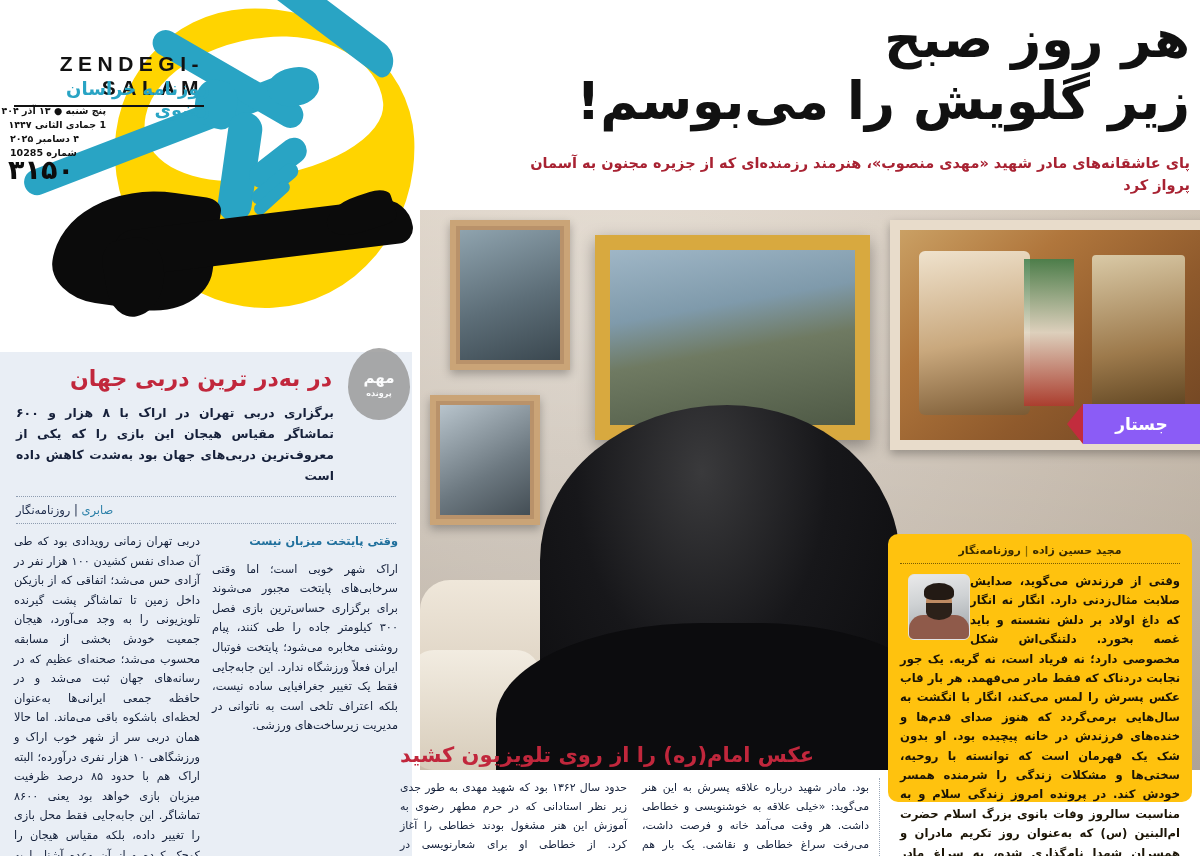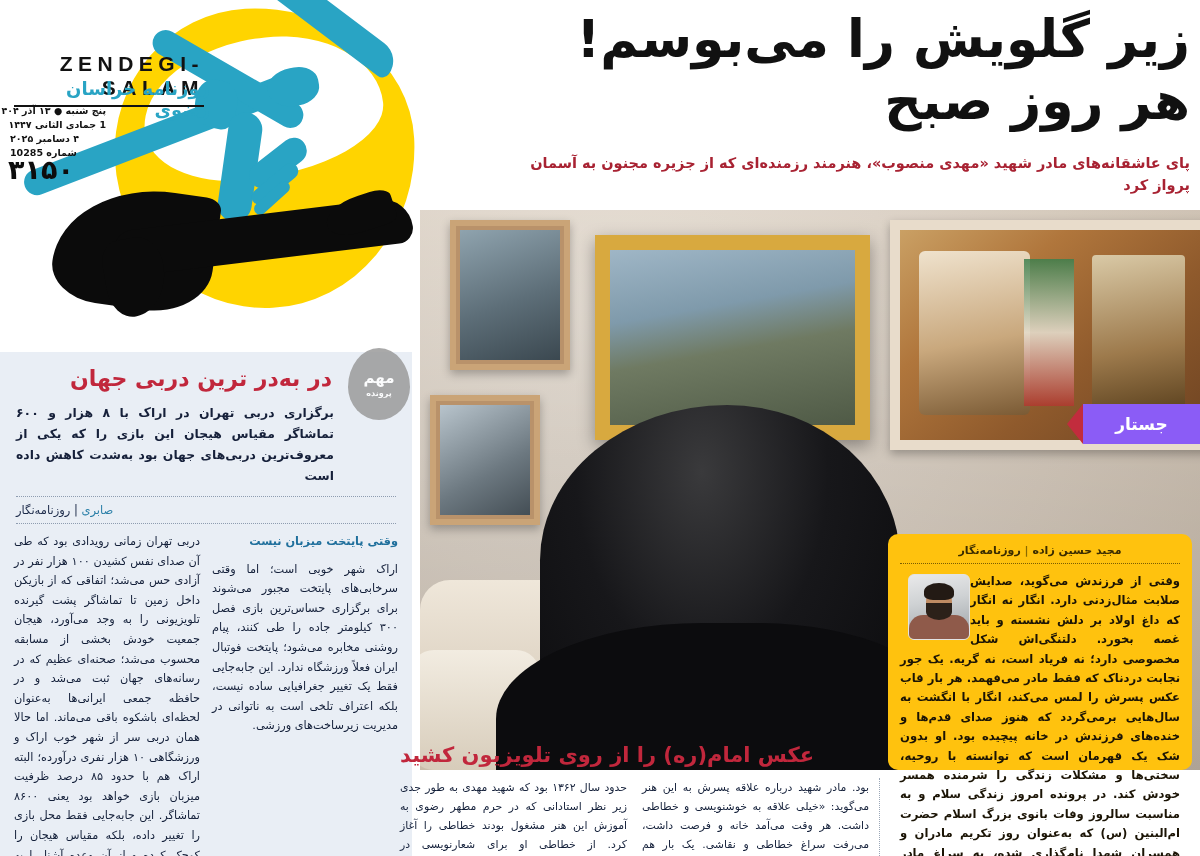--- a/index.html
+++ b/index.html
@@ -132,21 +132,21 @@
     background:#8b5cf6; color:#fff; display:flex; align-items:center; justify-content:center;
     font-size:17px; font-weight:800; letter-spacing:3px; direction:rtl;
   }
   .jostar-tab:after {
     content:""; position:absolute; left:-16px; top:0; border-top:20px solid transparent;
     border-bottom:20px solid transparent; border-right:16px solid #c22c3d;
   }
 
   
   .ybox {
-    position:absolute; left:888px; top:534px; width:304px; height:236px;
+    position:absolute; left:888px; top:534px; width:304px; height:268px;
     background:#ffc20e; border-radius:10px; padding:10px 12px 8px; direction:rtl;
   }
   .ybox .byline {
     font-size:11px; font-weight:800; color:#3a2c00; text-align:center;
     padding-bottom:6px; border-bottom:1px dotted #7a5c00; margin-bottom:8px;
   }
   .ybox .byline .sep { color:#8a6a00; }
   .ybox .avatar {
     float:left; width:62px; height:66px; margin:2px 0 4px 8px; border-radius:6px;
     background:linear-gradient(170deg,#e9e9ea 0%, #cfd2d4 40%, #9aa0a4 100%);
@@ -227,22 +227,22 @@
     <div class="datebox">
       <div class="dl">پنج شنبه ● ۱۳ آذر ۱۴۰۴</div>
       <div class="dl">1 جمادی الثانی ۱۴۴۷</div>
       <div class="dl">۴ دسامبر ۲۰۲۵</div>
       <div class="dl">شماره 10285</div>
     </div>
     <div class="issue-no">۳۱۵۰</div>
   </div>
 
   <div class="headline-wrap">
+    <div class="hl-line">هر روز صبح</div>
     <div class="hl-line">زیر گلویش را می‌بوسم!</div>
-    <div class="hl-line">هر روز صبح</div>
     <div class="hl-sub">پای عاشقانه‌های مادر شهید «مهدی منصوب»، هنرمند رزمنده‌ای که از جزیره مجنون به آسمان پرواز کرد</div>
   </div>
 
   <div class="photo">
     <div class="wall-shadow"></div>
     <div class="frame f1">
         <div class="inner"></div>
       </div>
     <div class="frame f2">
         <div class="inner"></div>

